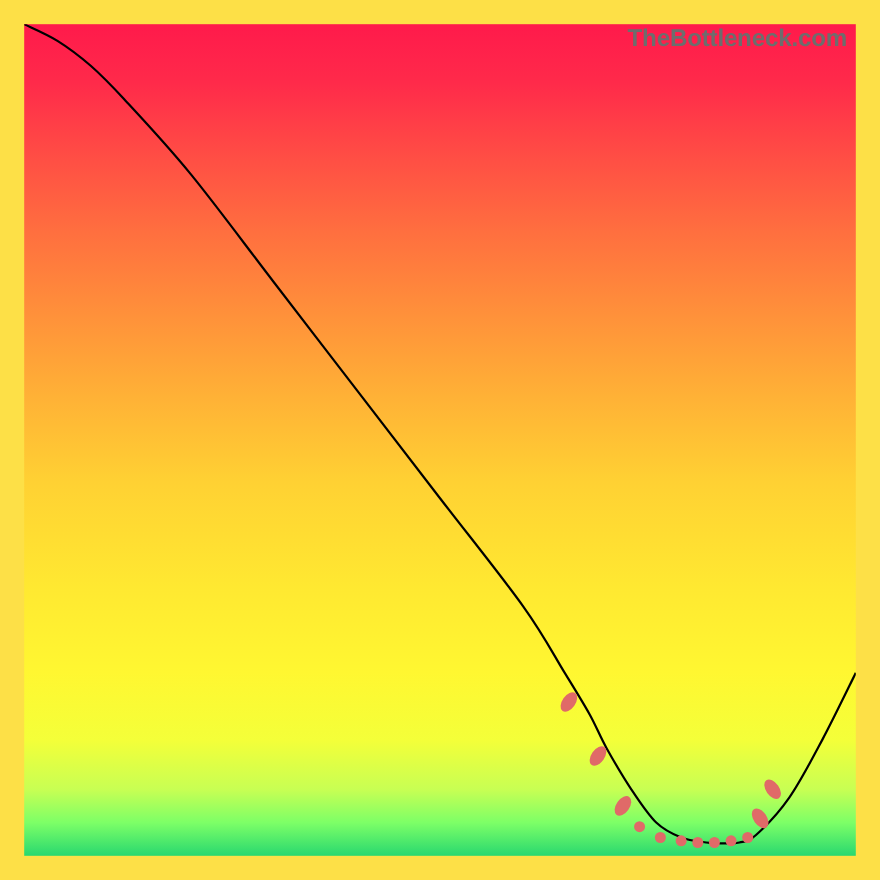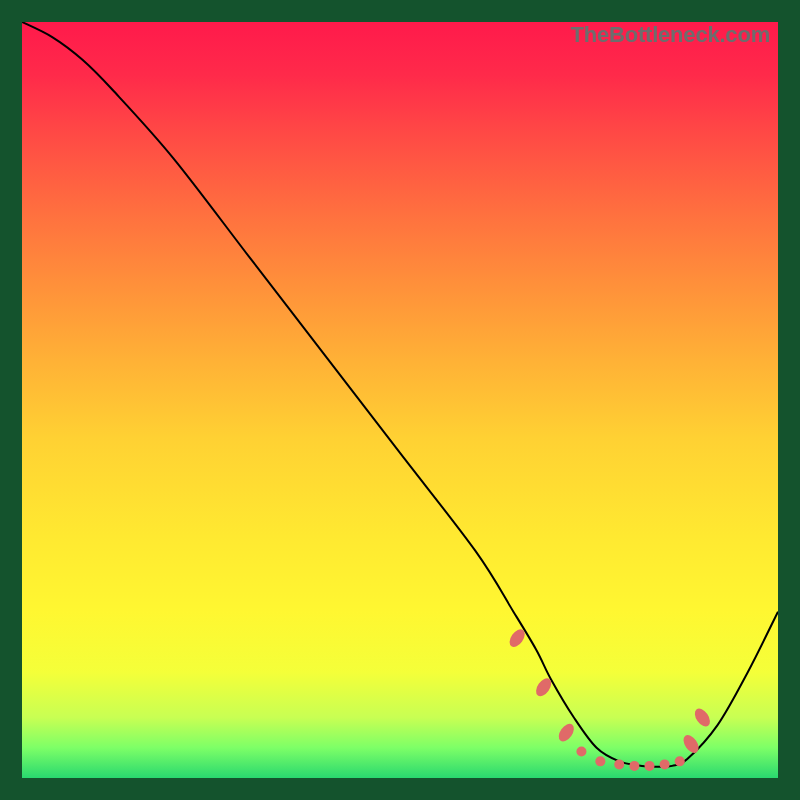--- a/index.html
+++ b/index.html
@@ -1,17 +1,17 @@
 <!DOCTYPE html>
 <html><head>
 <meta charset="utf-8">
 <style>
 * { margin: 0; padding: 0; box-sizing: border-box; }
 html, body { width: 800px; height: 800px; background: #000; overflow: hidden; }
-.frame { position: relative; width: 800px; height: 800px; background: #14532d; }
+.frame { position: relative; width: 800px; height: 800px; background: #fde047; }
 .plot {
   position: absolute;
   left: 22px; top: 22px;
   width: 756px; height: 756px;
   background: linear-gradient(to bottom,
     #ff1a4b 0%,
     #ff2a4a 7%,
     #ff4a45 15%,
     #ff6f3f 25%,
     #ff913a 35%,

